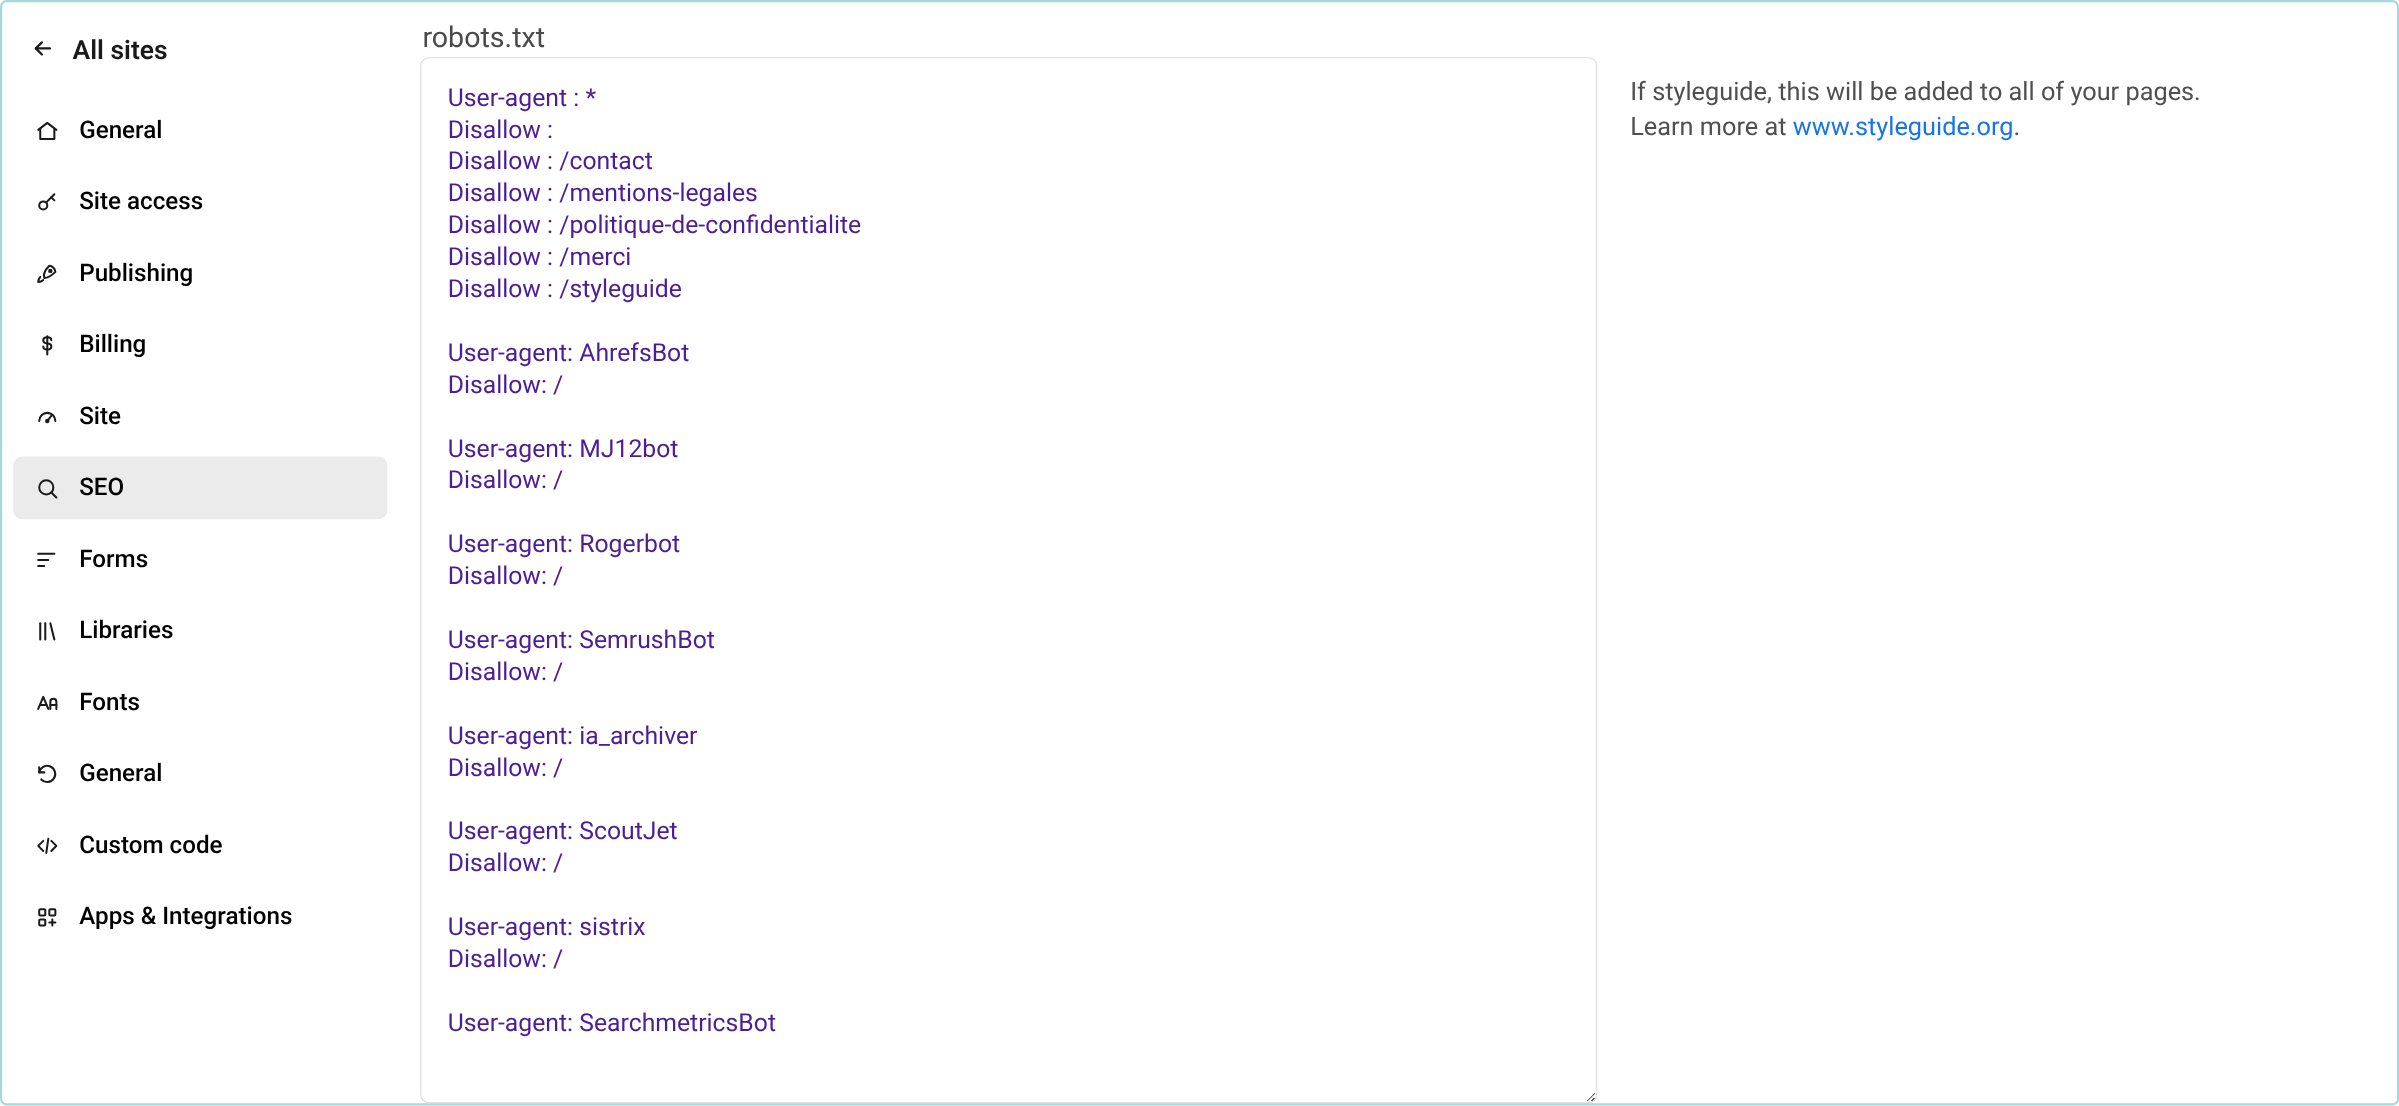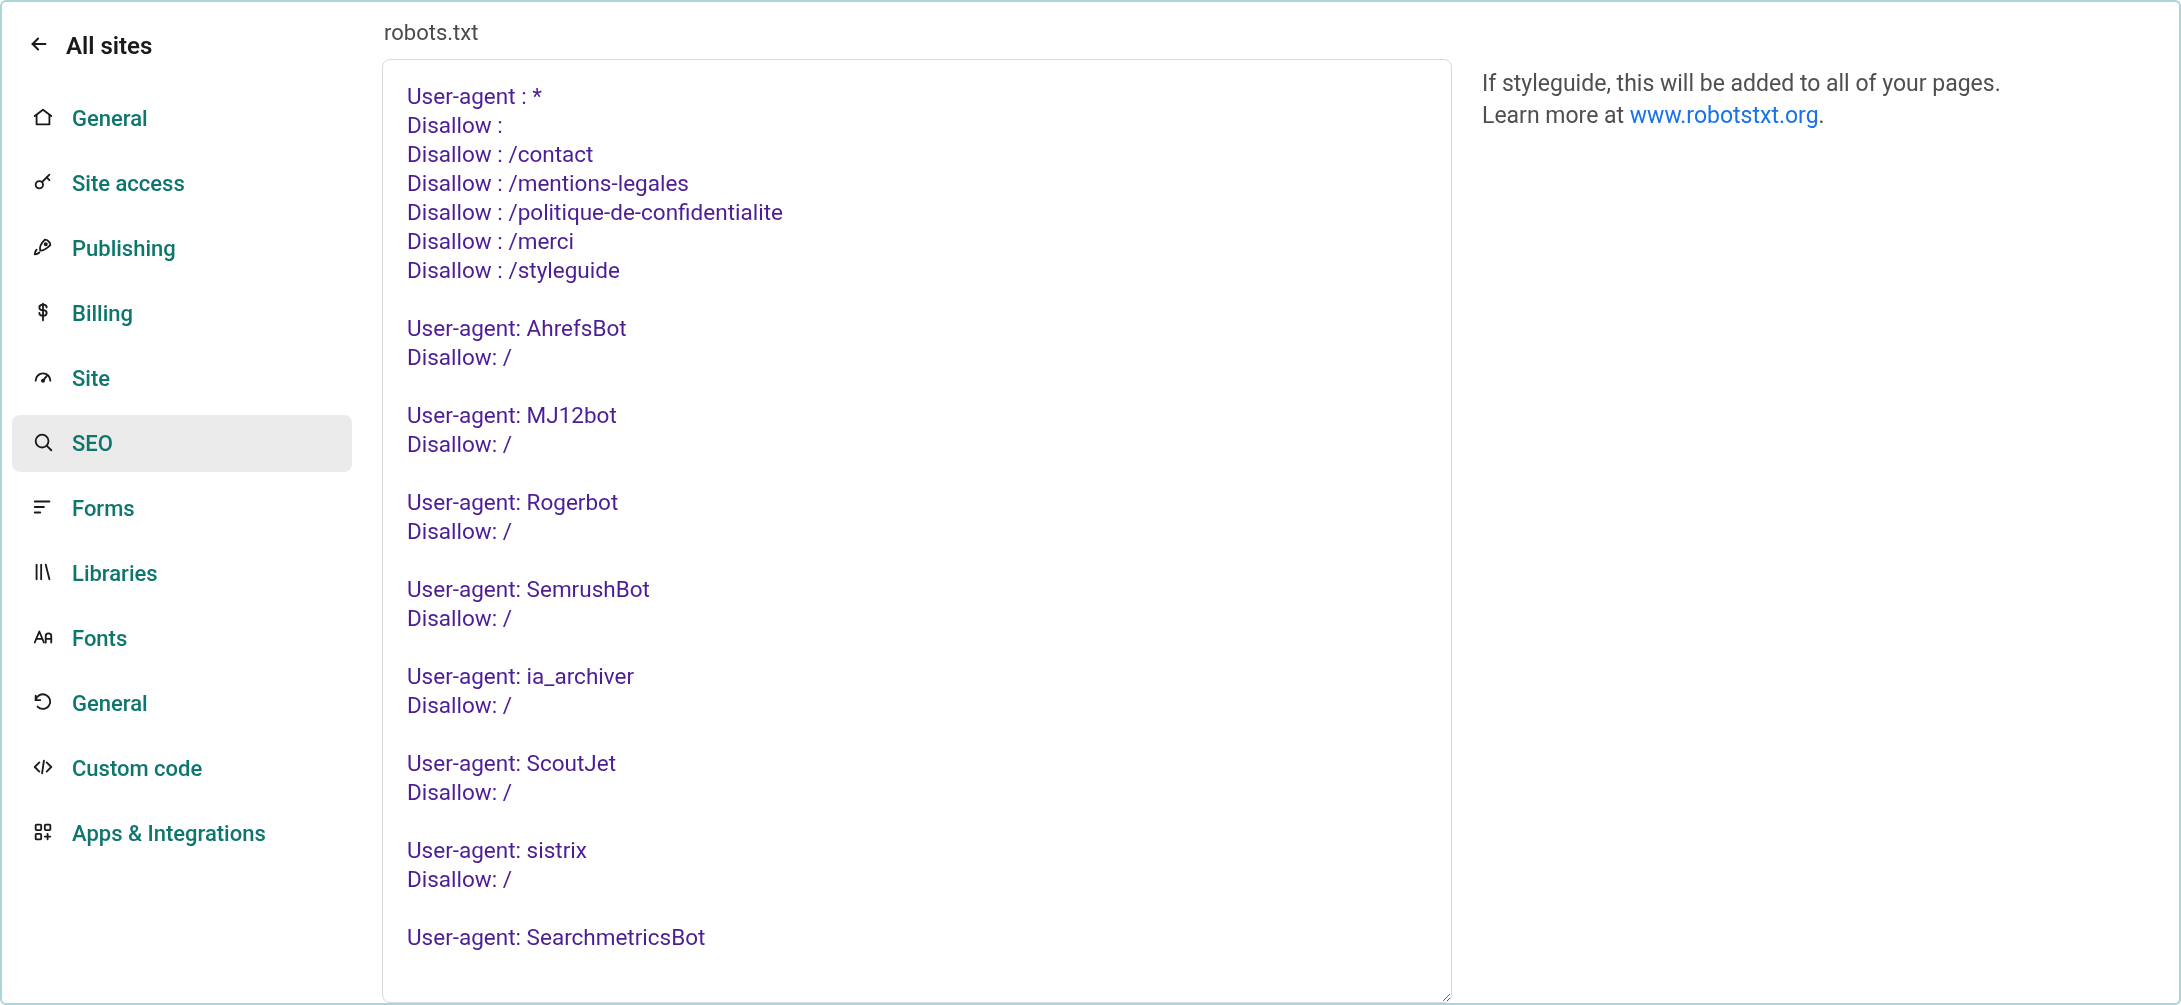--- a/index.html
+++ b/index.html
@@ -30,27 +30,27 @@
     gap: 16px;
     padding: 6px 16px 30px 16px;
     cursor: pointer;
   }
   .back-row .label {
     font-size: 24px;
     font-weight: 600;
   }
   .nav-item {
     display: flex;
-    align-items: flex-start;
+    align-items: center;
     gap: 18px;
     padding: 16px 20px;
     border-radius: 8px;
     font-size: 22px;
     font-weight: 500;
-    color: #0f766e;
+    color: #000000;
     cursor: pointer;
     margin-bottom: 8px;
   }
   .nav-item.active {
     background: #ebebeb;
   }
   .nav-item .icon {
     width: 22px;
     height: 22px;
     display: inline-flex;
@@ -64,23 +64,23 @@
     display: flex;
     gap: 30px;
     min-width: 0;
   }
   .editor-col {
     flex: 0 0 1070px;
     display: flex;
     flex-direction: column;
   }
   .field-label {
-    font-size: 22px;
+    font-size: 26px;
     color: #4a4a4a;
-    margin-bottom: 14px;
+    margin-bottom: 2px;
     padding-left: 2px;
   }
   textarea.robots {
     width: 100%;
     flex: 1 1 auto;
     border: 1.5px solid #d9d9d9;
     border-radius: 8px;
     padding: 22px 24px;
     font-family: inherit;
     font-size: 22.5px;
@@ -279,16 +279,16 @@
 
 User-agent: ScoutJet
 Disallow: /
 
 User-agent: sistrix
 Disallow: /
 
 User-agent: SearchmetricsBot</textarea>
     </div>
     <div class="help-col">
-      <span>If styleguide, this will be added to all of your pages. Learn more at </span><a href="#">www.robotstxt.org</a><span>.</span>
+      <span>If styleguide, this will be added to all of your pages. Learn more at </span><a href="#">www.styleguide.org</a><span>.</span>
     </div>
   </main>
 </div>
 
 </body></html>

